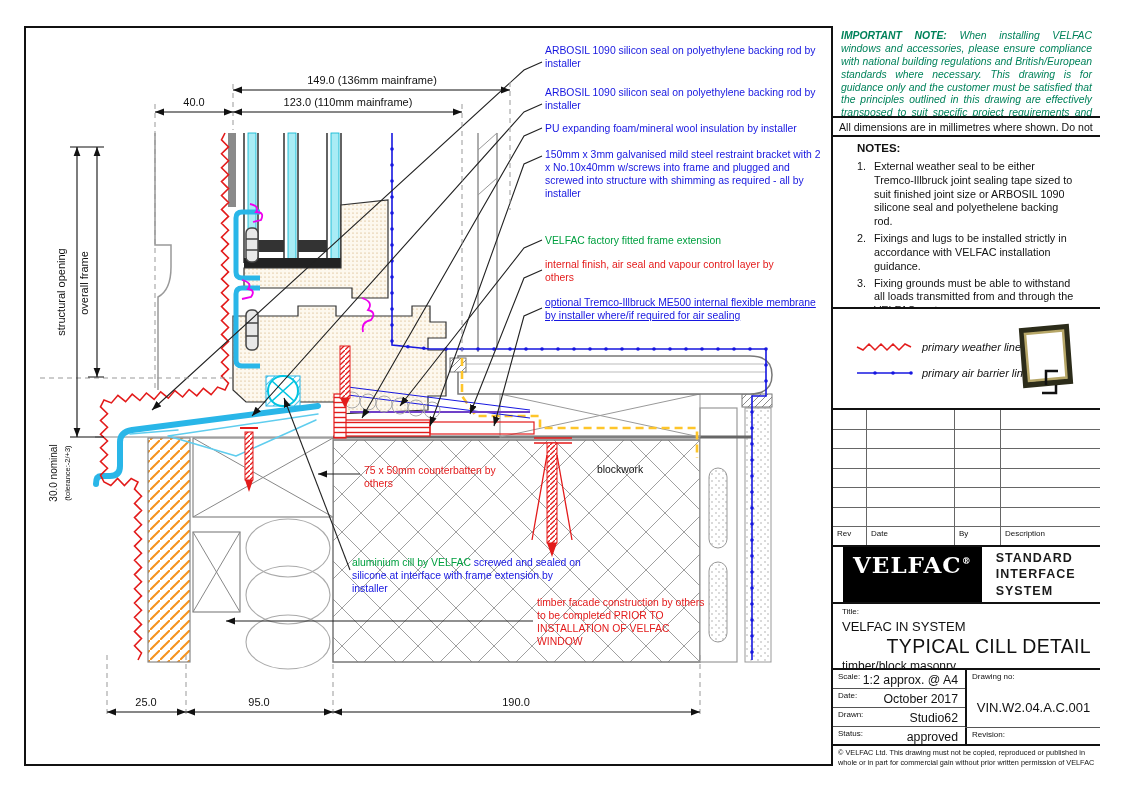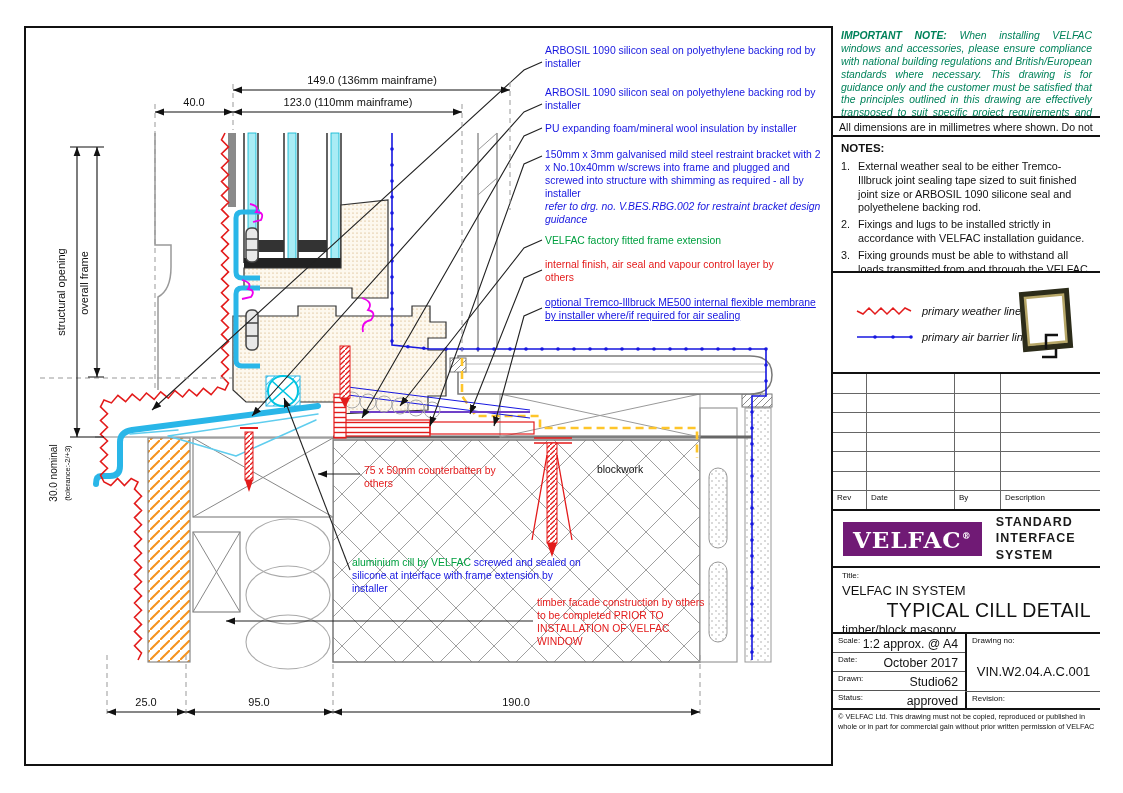--- a/index.html
+++ b/index.html
@@ -10,34 +10,34 @@
   
   .callout{position:absolute;font-size:10.4px;line-height:1.25;}
   .c-blue{color:#1717e0;} .c-red{color:#e31b1b;} .c-green{color:#00a040;} .c-black{color:#111;}
   .c-italic{font-style:italic;display:block;}
   
   .panel{position:absolute;left:831px;top:26px;width:269px;height:740px;border-left:2px solid #111;box-sizing:border-box;background:#fff;}
   .panel section{box-sizing:border-box;border-bottom:2px solid #111;overflow:hidden;}
   .sec-imp{height:92px;padding:4px 8px;color:#00825a;font-style:italic;font-size:10.4px;line-height:1.24;text-align:justify;}
   .sec-imp b{font-style:italic;}
   .sec-dims{height:19px;font-size:10.6px;padding:3px 6px 0 6px;}
-  .sec-notes{height:136px;padding:5px 8px;font-size:10.8px;}
+  .sec-notes{height:172px;padding:5px 24px;font-size:10.8px;}
   .sec-notes h3{margin:0 0 6px 0;font-size:11.5px;}
   .note-item{display:flex;margin-bottom:3px;line-height:1.28;}
   .note-item .no{width:17px;flex:none;}
   .sec-legend{height:101px;position:relative;font-style:italic;}
   .leg-row{position:absolute;left:22px;display:flex;align-items:center;gap:9px;font-size:11px;}
   .sec-rev{height:137px;}
   .rt{display:grid;grid-template-columns:34px 88px 46px 1fr;grid-template-rows:repeat(6,19.5px) 20px;height:159px;}
   .rt div{border-right:1px solid #666;border-bottom:1px solid #666;font-size:8px;padding:2px 0 0 4px;}
   .rt div:nth-child(4n){border-right:none;}
   .rt div:nth-child(n+25){border-bottom:none;}
   .sec-logo{height:57px;display:flex;align-items:center;padding:0 10px;}
-  .logo-box{background:#701a75;color:#fff;font-family:"DejaVu Serif",serif;font-weight:bold;
-            font-size:23px;letter-spacing:1px;padding:6px 10px 5px 10px;line-height:1;}
+  .logo-box{background:#000000;color:#fff;font-family:"DejaVu Serif",serif;font-weight:bold;
+            font-size:23px;letter-spacing:1px;padding:6px 10px 27px 10px;line-height:1;}
   .logo-box sup{font-size:9px;}
   .tagline{margin-left:14px;font-size:12.5px;font-weight:bold;letter-spacing:1px;line-height:1.3;color:#1a1a1a;}
   .sec-title{height:66px;padding:3px 9px;}
   .t-label{font-size:8px;}
   .t-sys{font-size:13px;margin-top:3px;}
   .t-main{font-size:19.5px;margin-top:1px;letter-spacing:.3px;text-align:right;}
   .t-sub{font-size:12px;margin-top:1px;}
   .sec-fields{height:76px;position:relative;font-size:8px;}
   .frow{position:absolute;left:0;width:132px;height:19px;box-sizing:border-box;border-bottom:1px solid #555;}
   .frow .lab{position:absolute;left:5px;top:2px;}
@@ -306,21 +306,20 @@
       <text x="57" y="473" font-size="10" transform="rotate(-90 57 473)">30.0 nominal</text>
       <text x="70" y="473" font-size="7.5" transform="rotate(-90 70 473)">(tolerance:-2/+3)</text>
     </g>
   </svg>
 
   <div class="callout c-blue" style="left:545px;top:44px;width:272px;">ARBOSIL 1090 silicon seal on polyethylene backing rod by installer</div>
   <div class="callout c-blue" style="left:545px;top:86px;width:272px;">ARBOSIL 1090 silicon seal on polyethylene backing rod by installer</div>
   <div class="callout c-blue" style="left:545px;top:122px;width:290px;">PU expanding foam/mineral wool insulation by installer</div>
   <div class="callout c-blue" style="left:545px;top:148px;width:282px;">
     <span>150mm x 3mm galvanised mild steel restraint bracket with 2 x No.10x40mm w/screws into frame and plugged and screwed into structure with shimming as required - all by installer</span>
-    <span class="c-italic">refer to drg. no. V.BES.RBG.002 for restraint bracket design guidance</span>
   </div>
   <div class="callout c-green" style="left:545px;top:234px;width:272px;">VELFAC factory fitted frame extension</div>
   <div class="callout c-red" style="left:545px;top:258px;width:245px;">internal finish, air seal and vapour control layer by others</div>
   <div class="callout c-blue" style="left:545px;top:296px;width:272px;text-decoration:underline;">optional Tremco-Illbruck ME500 internal flexible membrane by installer where/if required for air sealing</div>
   <div class="callout c-red" style="left:364px;top:464px;width:150px;">75 x 50mm counterbatten by others</div>
   <div class="callout c-black" style="left:597px;top:463px;width:90px;">blockwork</div>
   <div class="callout" style="left:352px;top:556px;width:238px;">
     <span class="c-green">aluminium cill by VELFAC</span><span class="c-blue"> screwed and sealed on silicone at interface with frame extension by installer</span>
   </div>
   <div class="callout c-red" style="left:537px;top:596px;width:170px;">timber facade construction by others to be completed PRIOR TO INSTALLATION OF VELFAC WINDOW</div>

